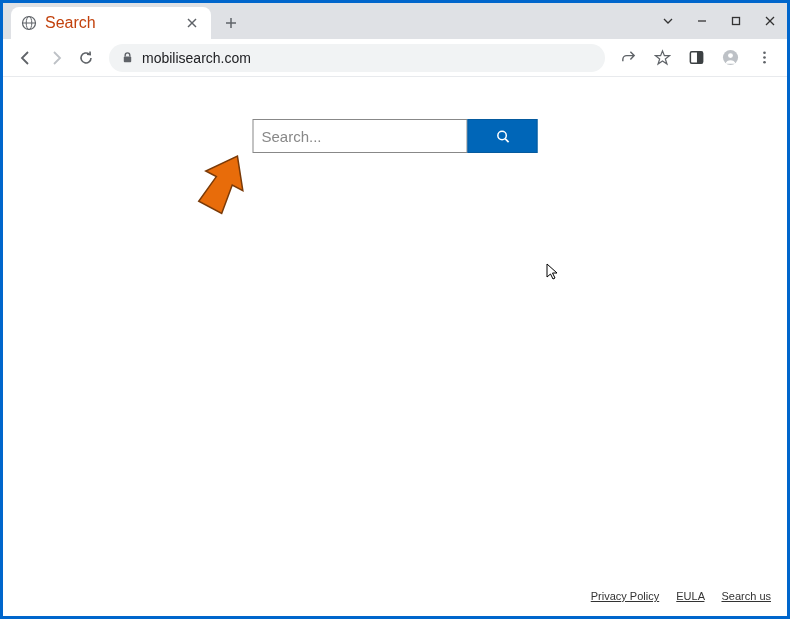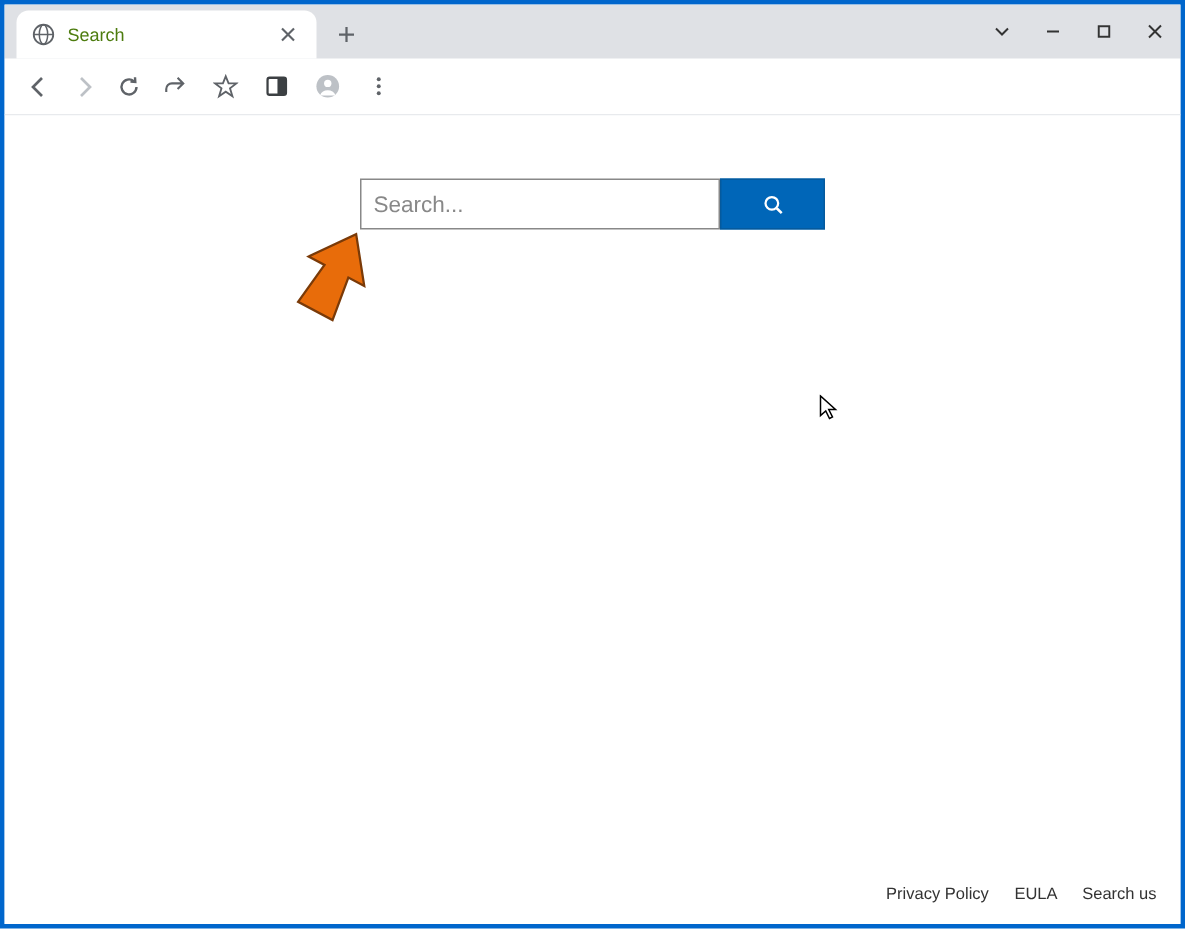--- a/index.html
+++ b/index.html
@@ -29,21 +29,21 @@
       align-items: center;
       padding: 0 10px;
       min-width: 200px;
       position: relative;
     }
     .tab .globe {
       width: 16px; height: 16px; margin-right: 8px;
       display: inline-flex; align-items: center; justify-content: center;
     }
     .tab .title {
-      font-size: 12px; color: #4d7c0f; flex: 1;
+      font-size: 16px; color: #c2410c; flex: 1;
     }
     .tab .close {
       font-size: 14px; color: #5f6368; cursor: pointer; padding: 0 4px;
     }
     .newtab {
       width: 28px; height: 28px; display: flex; align-items: center; justify-content: center;
       color: #5f6368; font-size: 16px; margin-left: 6px; margin-bottom: 2px; cursor: pointer;
     }
     .window-controls {
       position: absolute; right: 0; top: 0; height: 36px;
@@ -80,21 +80,21 @@
     
     .page {
       position: relative; height: calc(619px - 36px - 38px - 6px);
       background: #fff;
     }
     .search-wrap {
       position: absolute; top: 42px; left: 50%; transform: translateX(-50%);
       display: flex;
     }
     .search-input {
-      width: 240px; height: 34px; border: 1px solid #888;
+      width: 215px; height: 34px; border: 1px solid #888;
       font-size: 15px; padding: 0 8px; color: #555;
       outline: none;
     }
     .search-input::placeholder { color: #888; }
     .search-btn {
       width: 70px; height: 34px; background: #0066b8; border: 1px solid #055a9e;
       display: flex; align-items: center; justify-content: center; cursor: pointer;
     }
     .search-btn svg { width: 15px; height: 15px; stroke: #fff; fill: none; }
     
@@ -108,21 +108,21 @@
     
     .watermark {
       position: absolute; bottom: 22px; left: 12px;
       display: flex; align-items: center;
     }
     .footer-links {
       position: absolute; bottom: 14px; right: 16px;
       font-size: 11px; color: #555;
     }
     .footer-links a {
-      color: #333; margin-left: 14px; cursor: pointer;
+      color: #333; text-decoration: underline; margin-left: 14px; cursor: pointer;
     }
   </style>
 </head>
 <body>
 
 <div class="titlebar">
   <div class="tab">
     <span class="globe">
       <svg viewBox="0 0 16 16">
           <circle cx="8" cy="8" r="6.5" fill="none" stroke="#5f6368" stroke-width="1.2"></circle>
@@ -179,20 +179,29 @@
     <svg viewBox="0 0 16 16">
         <polyline points="6,2 12,8 6,14" fill="none" stroke="#bdc1c6" stroke-width="1.8"></polyline>
       </svg>
   </div>
   <div class="nav-icon">
     <svg viewBox="0 0 16 16">
         <path d="M13 8a5 5 0 1 1-1.8-3.9" fill="none" stroke="#5f6368" stroke-width="1.6"></path>
         <polyline points="12,1.5 12.2,4.6 9,4.3" fill="none" stroke="#5f6368" stroke-width="1.6"></polyline>
       </svg>
   </div>
+  <div class="addr">
+    <span class="lock">
+      <svg width="13" height="13" viewBox="0 0 14 14">
+          <rect x="3" y="6" width="8" height="6" rx="1" fill="#5f6368"></rect>
+          <path d="M4.5 6V4.5a2.5 2.5 0 0 1 5 0V6" fill="none" stroke="#5f6368" stroke-width="1.5"></path>
+        </svg>
+    </span>
+    <span class="url">mobilisearch.com</span>
+  </div>
   <div class="right-icons">
     <div class="ri">
       <svg viewBox="0 0 18 18">
           <path d="M11 3l4 4-4 4M15 7H7a4 4 0 0 0-4 4v2" fill="none" stroke="#5f6368" stroke-width="1.5"></path>
         </svg>
     </div>
     <div class="ri">
       <svg viewBox="0 0 18 18">
           <polygon points="9,2 11,7 16.5,7 12,10.5 13.7,16 9,12.8 4.3,16 6,10.5 1.5,7 7,7" fill="none" stroke="#5f6368" stroke-width="1.3"></polygon>
         </svg>

